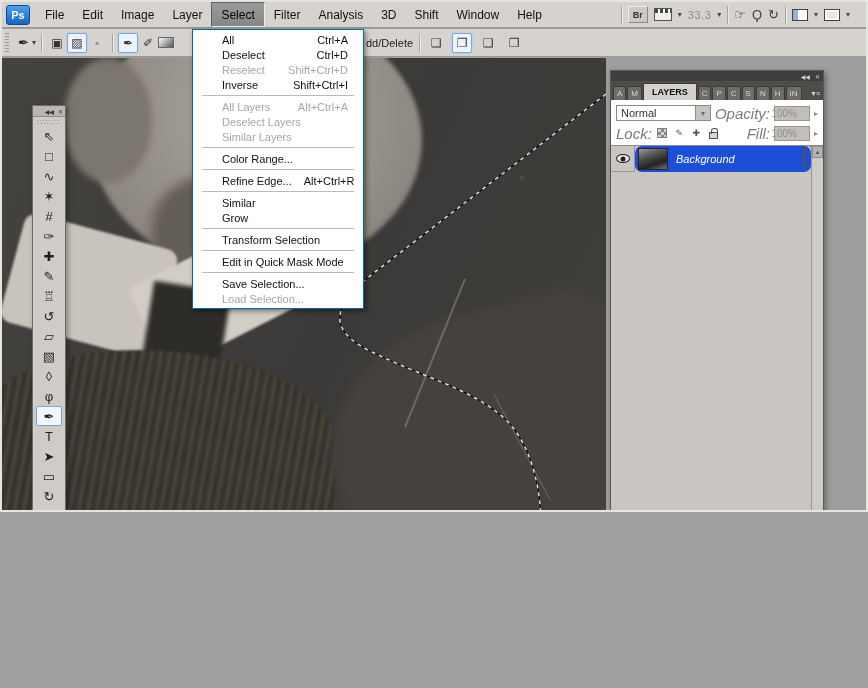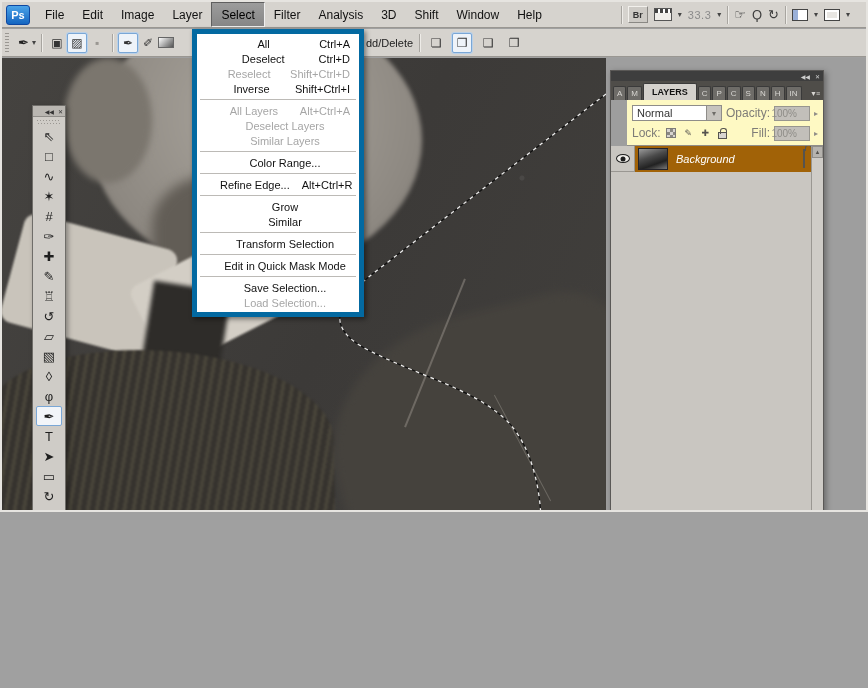--- a/index.html
+++ b/index.html
@@ -76,22 +76,22 @@
              border-radius:50% 20% 0 40%; transform:rotate(-14deg); filter:blur(4px); }
   .ph-scratch1 { left:432px; top:215px; width:2px; height:160px; background:#8f8b83; opacity:.55; transform:rotate(22deg); }
   .ph-scratch2 { left:520px; top:330px; width:1px; height:120px; background:#918d85; opacity:.5; transform:rotate(-28deg); }
   .ants { position:absolute; left:0; top:0; }
   .ants path { fill:none; stroke-width:1.2; }
   .ants .a-light { stroke:#efefef; stroke-dasharray:4 4; }
   .ants .a-dark  { stroke:#101010; stroke-dasharray:4 4; stroke-dashoffset:4; }
 
   
   .dropdown { position:absolute; left:190px; top:27px; width:172px; background:#ffffff;
-              border:5px solid #0369a1; box-shadow:2px 2px 5px rgba(0,0,0,.45);
-              padding:2px 1px; z-index:30;text-align:center; }
+              border:1px solid #0369a1; box-shadow:2px 2px 5px rgba(0,0,0,.45);
+              padding:2px 7px; z-index:30; }
   .dd-item { display:flex; align-items:center; height:15px; padding:0 8px 0 22px;
              font-size:11px; color:#111; cursor:default; }
   .dd-item .dd-label { flex:1; white-space:nowrap; }
   .dd-item .dd-shortcut { margin-left:12px; white-space:nowrap; }
   .dd-item.disabled { color:#a6a6a6; }
   .dd-item .dd-sub { font-size:8px; margin-left:12px; }
   .dd-sep { border-top:1px solid #bcbab6; margin:3px 2px; }
 
   
   .toolpalette { position:absolute; left:30px; top:103px; width:34px; height:569px;
@@ -130,28 +130,28 @@
                   display:flex; flex-direction:column; border:1px solid #5a5856;
                   box-shadow:2px 2px 6px rgba(0,0,0,.35); z-index:10; }
   .lp-titlebar { height:10px; background:#3e3e3e; display:flex; align-items:center;
                  justify-content:flex-end; gap:5px; padding:0 3px; font-size:6px; color:#cfcfcf; }
   .lp-tabs { height:19px; background:#4f4d49; display:flex; align-items:flex-end; gap:1px;
              padding:2px 2px 0 2px; position:relative; }
   .tab { background:#6e6c68; color:#d8d6d2; font-size:8px; padding:2px 3px 2px;
          border:1px solid #3a3a3a; border-bottom:none; border-radius:2px 2px 0 0; white-space:nowrap; }
   .tab.active { background:#d4d1cc; color:#111; font-size:9px; font-weight:bold; padding:3px 8px 3px; }
   .lp-menu-btn { margin-left:auto; color:#d8d6d2; font-size:7px; letter-spacing:-1px; padding:0 2px 3px 2px; }
-  .lp-controls { height:46px; background:#fef9c3; border-bottom:1px solid #8f8d89; padding:3px 5px;margin-left:16px; }
+  .lp-controls { height:46px; background:#ffffff; border-bottom:1px solid #8f8d89; padding:3px 5px; }
   .lp-row { display:flex; align-items:center; height:20px; gap:4px; }
   .blend-select { width:104px; height:16px; background:#fff; border:1px solid #8f8d89;
                   display:flex; align-items:center; font-size:11px; color:#333; padding-left:4px; }
   .blend-dd { margin-left:auto; width:15px; height:14px; background:#c6c3be;
               border-left:1px solid #8f8d89; display:flex; align-items:center; justify-content:center;
               font-size:8px; color:#6e6c68; }
-  .lp-label { font-size:12px; color:#7e7c78; }
+  .lp-label { font-size:15px; color:#7e7c78;font-style:italic; }
   .val-box { width:36px; height:15px; background:#c2bfba; border:1px solid #98968f;
              font-size:10px; color:#8f8d88; display:flex; align-items:center; justify-content:flex-end;
              padding-right:12px; }
   .spin { font-size:8px; color:#8f8d88; }
   .lock-ico { width:13px; height:13px; display:flex; align-items:center; justify-content:center;
               font-size:9px; color:#55534f; }
   .checker { width:10px; height:10px; background:repeating-conic-gradient(#8a8882 0 25%,#d8d5d0 0 50%) 0 0/6px 6px;
              border:1px solid #7e7c78; }
   .padlock { position:relative; width:9px; height:7px; background:#d8d5d0; border:1px solid #55534f; margin-top:4px; }
   .padlock::before { content:""; position:absolute; left:1px; top:-5px; width:5px; height:5px;
@@ -304,24 +304,24 @@
       <div class="dd-item">
         <span class="dd-label">Color Range...</span>
       </div>
       <div class="dd-sep"></div>
       <div class="dd-item">
         <span class="dd-label">Refine Edge...</span>
         <span class="dd-shortcut">Alt+Ctrl+R</span>
       </div>
       <div class="dd-sep"></div>
       <div class="dd-item">
+        <span class="dd-label">Similar</span>
+      </div>
+      <div class="dd-item">
         <span class="dd-label">Grow</span>
-      </div>
-      <div class="dd-item">
-        <span class="dd-label">Similar</span>
       </div>
       <div class="dd-sep"></div>
       <div class="dd-item">
         <span class="dd-label">Transform Selection</span>
       </div>
       <div class="dd-sep"></div>
       <div class="dd-item">
         <span class="dd-label">Edit in Quick Mask Mode</span>
       </div>
       <div class="dd-sep"></div>
@@ -459,21 +459,21 @@
         <span class="lp-label" style="margin-left:auto;text-align:center;">Fill:</span>
         <span class="val-box">100%</span>
         <span class="spin">▸</span>
       </div>
     </div>
     <div class="lp-list">
       <div class="layer-row">
         <div class="eye-cell">
           <span class="eye-icon"></span>
         </div>
-        <div class="layer-main" style="background: #a16207;">
+        <div class="layer-main" style="background: #1d4ed8; border-radius: 7px;">
           <span class="layer-thumb"></span>
           <span class="layer-name">Background</span>
           <span class="layer-lock"><span class="padlock"></span></span>
         </div>
       </div>
       <div class="lp-scroll">
         <span class="scroll-btn up">▲</span>
         <span class="scroll-btn down">▼</span>
       </div>
     </div>

